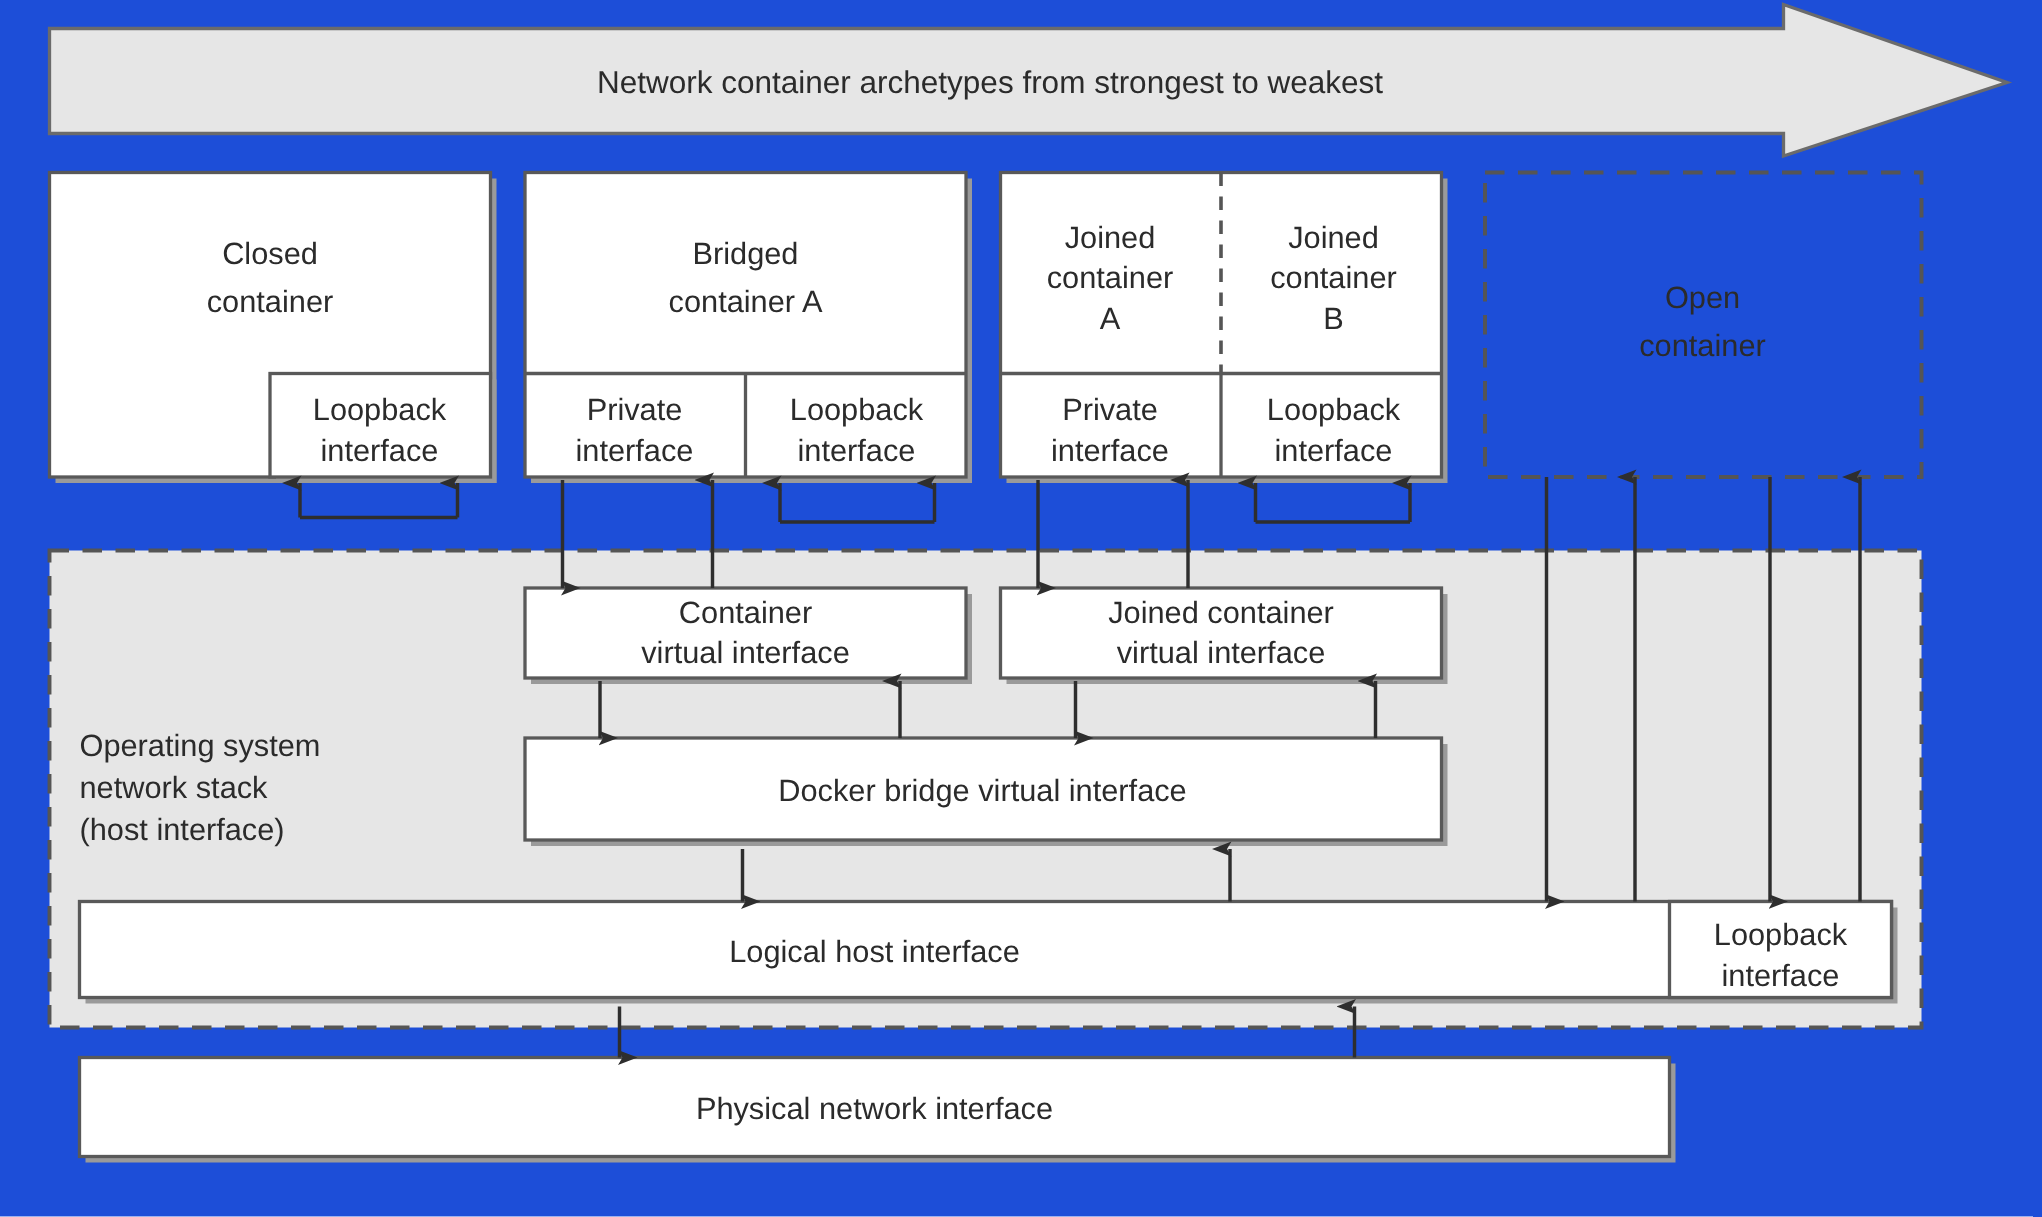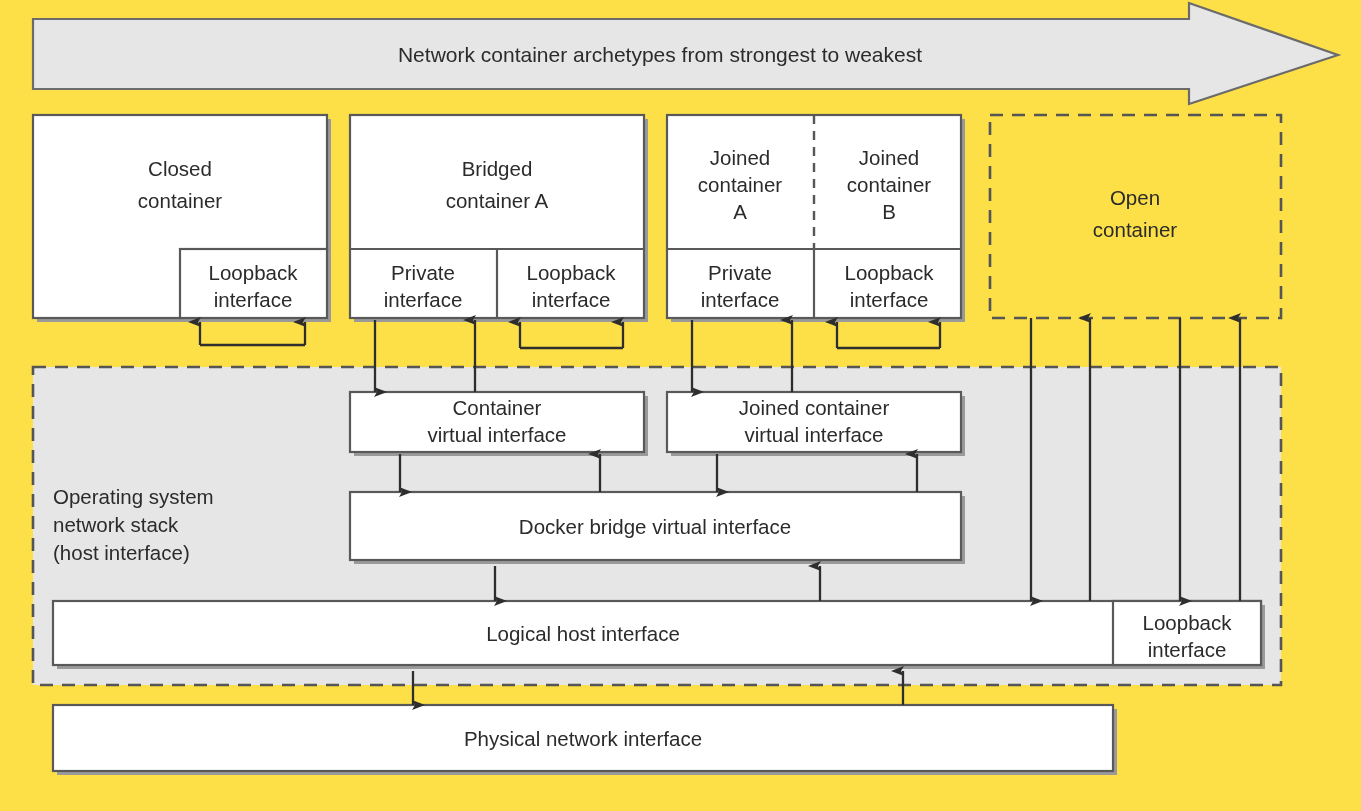--- a/index.html
+++ b/index.html
@@ -1,18 +1,18 @@
 <!DOCTYPE html>
 <html><head>
 <meta charset="utf-8">
 <style>
   html,body{margin:0;padding:0;background:#ffffff;}
   body{width:1361px;height:811px;overflow:hidden;
        font-family:"Liberation Sans","DejaVu Sans",sans-serif;}
-  #stage{position:relative;width:1361px;height:811px;background:#fde047;}
+  #stage{position:relative;width:1361px;height:811px;background:#1d4ed8;}
   svg{display:block;}
   .bxfill{fill:#ffffff;stroke:#595959;stroke-width:2.2;}
   .bxshadow{fill:#9a9a9a;}
   .dashbx{fill:none;stroke:#555555;stroke-width:2.6;stroke-dasharray:13 9;}
   .osfill{fill:#e6e6e6;}
   .banner{fill:#e6e6e6;stroke:#6b6b6b;stroke-width:2.2;stroke-linejoin:miter;}
   .divider{stroke:#595959;stroke-width:2.2;}
   .vdash{stroke:#555555;stroke-width:2.4;stroke-dasharray:9 7;fill:none;}
   .conn{stroke:#2e2e2e;stroke-width:2.3;fill:none;}
   .lbl{font-family:"Liberation Sans","DejaVu Sans",sans-serif;

